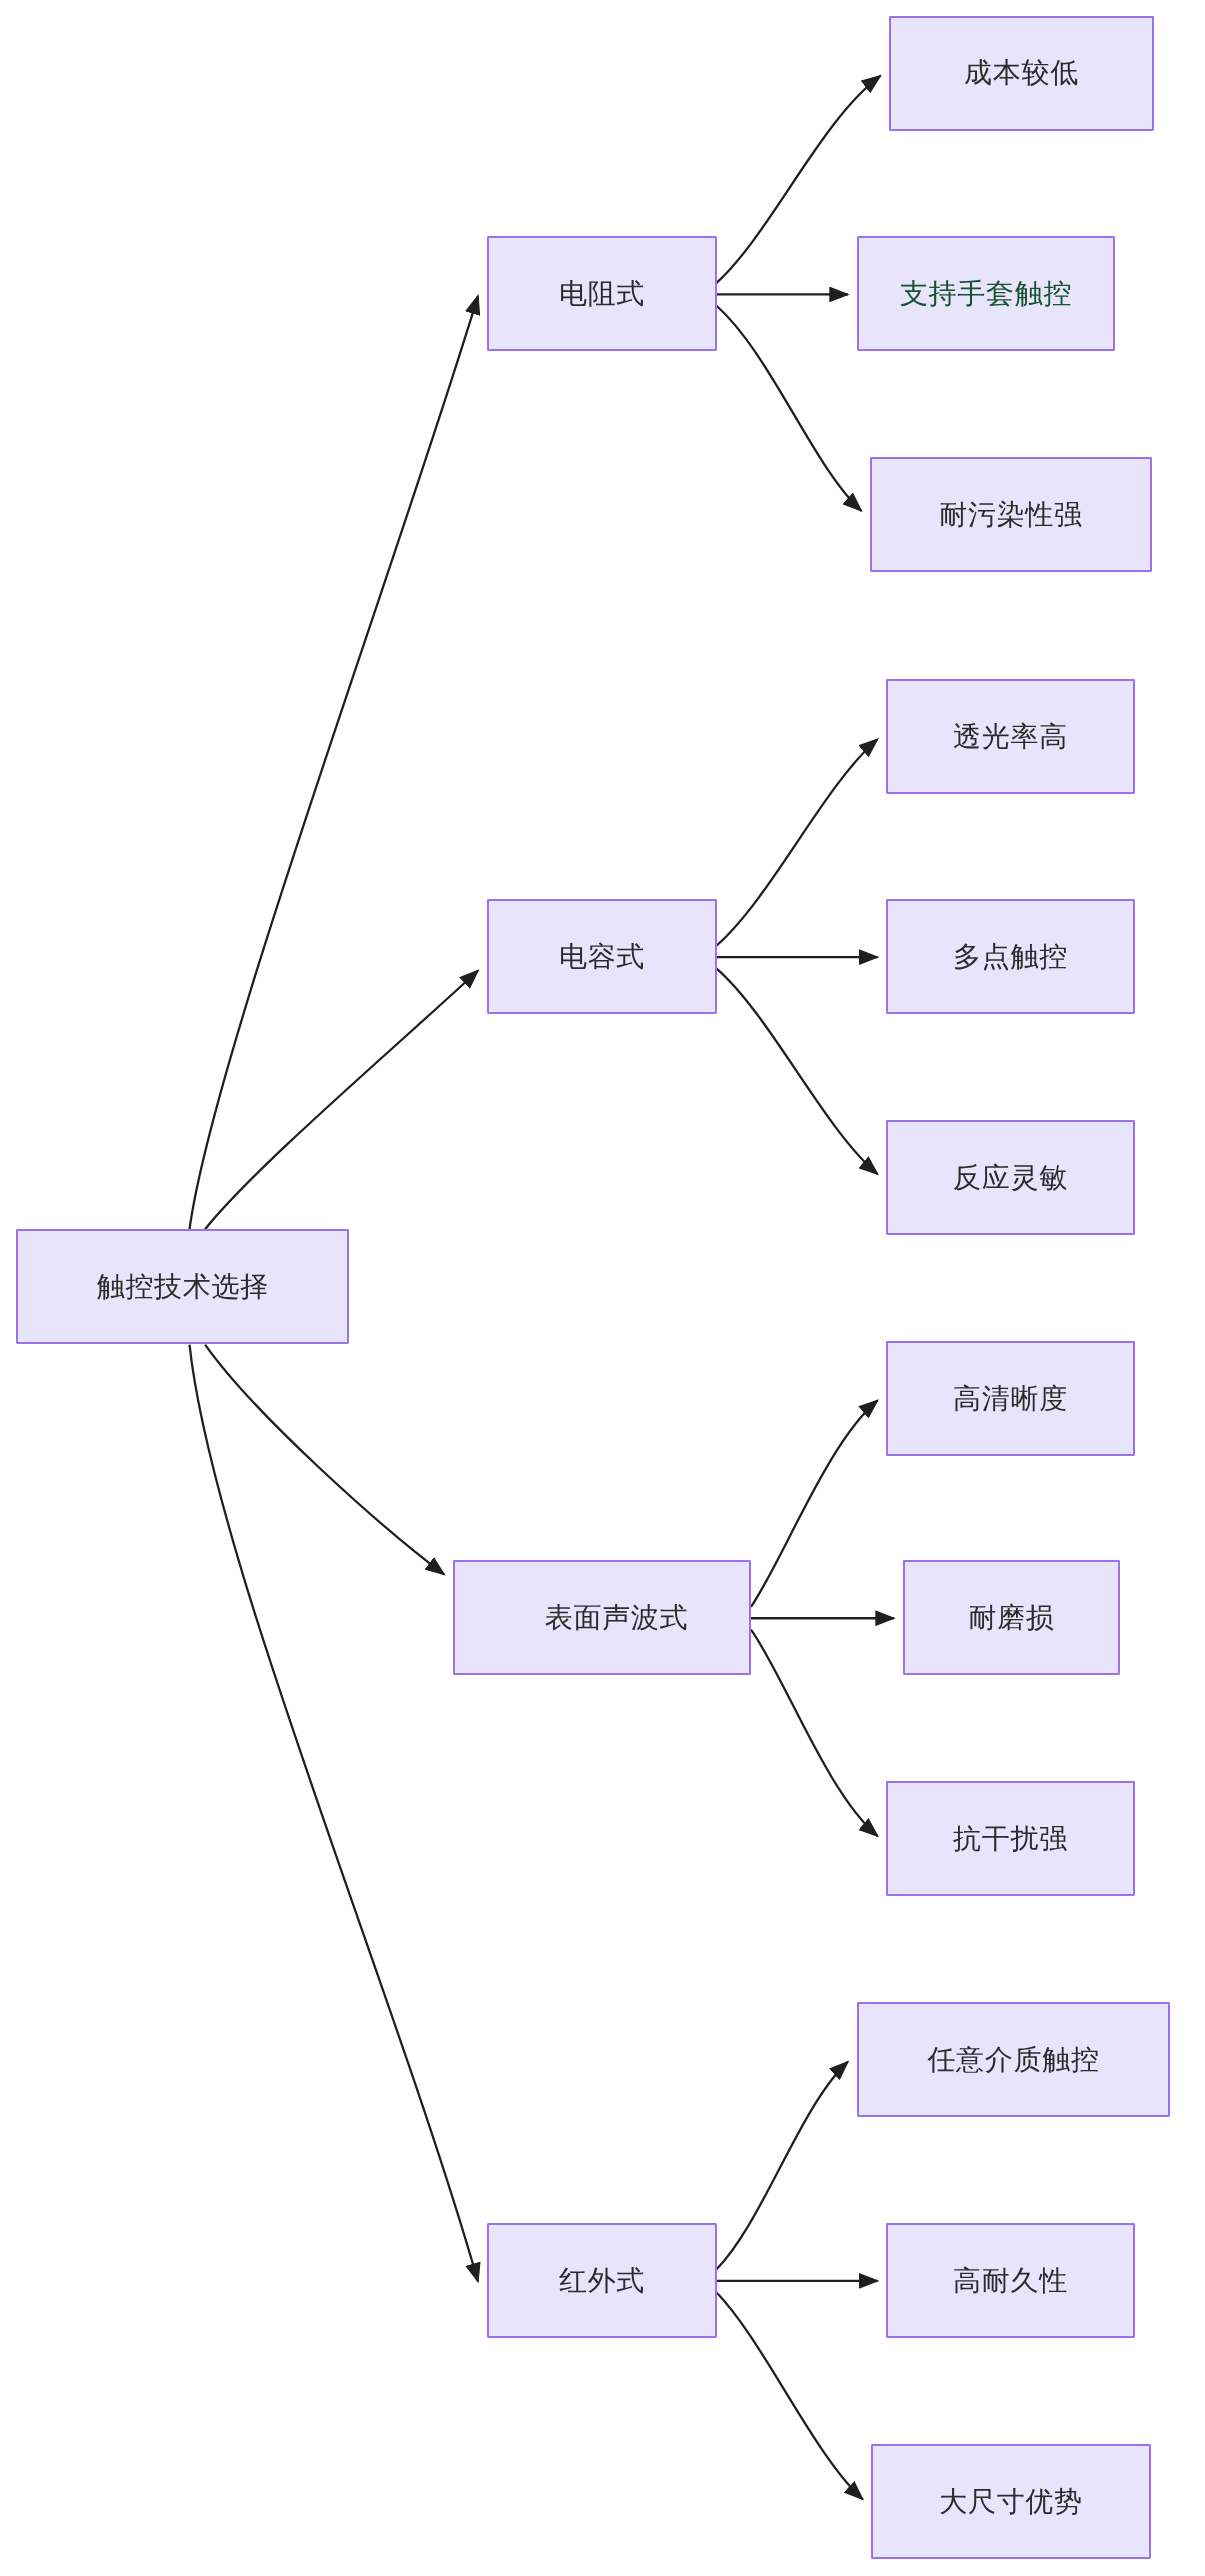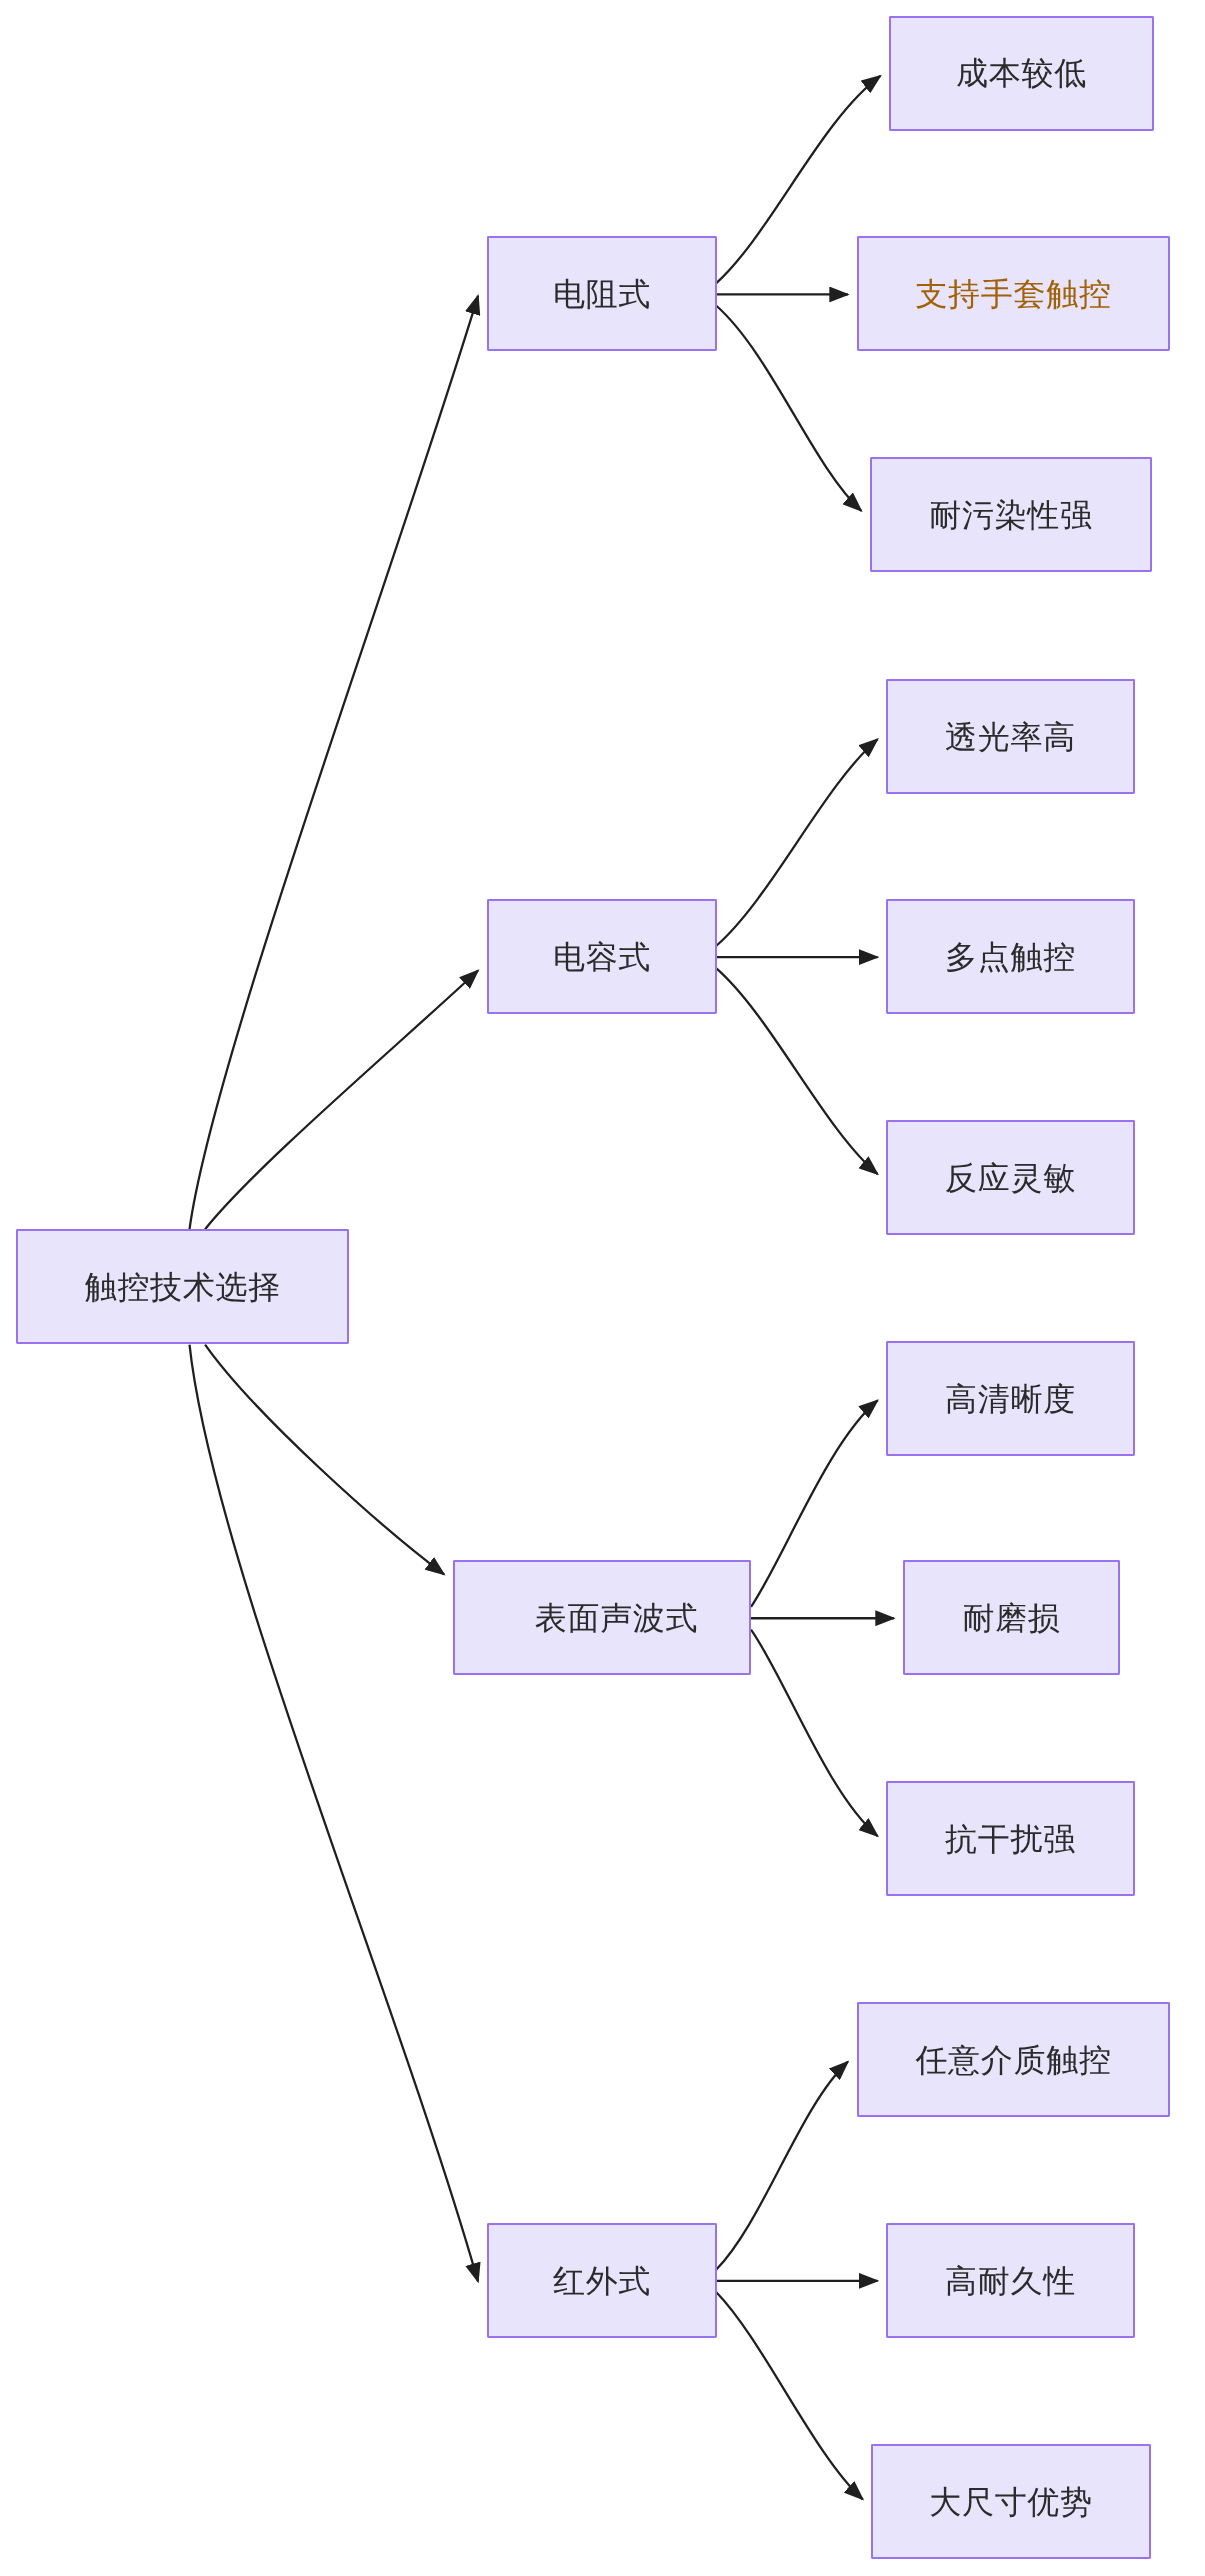--- a/index.html
+++ b/index.html
@@ -26,21 +26,21 @@
   .node {
     position: absolute;
     box-sizing: border-box;
     display: flex;
     align-items: center;
     justify-content: center;
     background: #e8e4fb;
     border: 2.1px solid #9a72f0;
     border-radius: 1.4px;
     color: #2b2b2b;
-    font-size: 32px;
+    font-size: 28px;
     line-height: 1;
     letter-spacing: 0.7px;
     white-space: nowrap;
     z-index: 2;
   }
   .node-label {
     display: block;
     pointer-events: none;
   }
 </style>
@@ -78,21 +78,21 @@
   <div id="node-group">
       <div class="node" style="left: 16.3px; top: 1229px; width: 333px; height: 115px; background: rgb(232, 228, 251); border-color: rgb(154, 114, 240); color: rgb(43, 43, 43);">
         <span class="node-label">触控技术选择</span>
       </div>
       <div class="node" style="left: 487px; top: 236px; width: 230px; height: 115px; background: rgb(232, 228, 251); border-color: rgb(154, 114, 240); color: rgb(43, 43, 43);">
         <span class="node-label">电阻式</span>
       </div>
       <div class="node" style="left: 889px; top: 15.6px; width: 265px; height: 115px; background: rgb(232, 228, 251); border-color: rgb(154, 114, 240); color: rgb(43, 43, 43);">
         <span class="node-label">成本较低</span>
       </div>
-      <div class="node" style="left: 857px; top: 236px; width: 313px; height: 115px; background: rgb(232, 228, 251); border-color: rgb(154, 114, 240); color: #a16207;">
+      <div class="node" style="left: 857px; top: 236px; width: 258px; height: 115px; background: rgb(232, 228, 251); border-color: rgb(154, 114, 240); color: #14532d;">
         <span class="node-label">支持手套触控</span>
       </div>
       <div class="node" style="left: 870px; top: 457px; width: 282px; height: 115px; background: rgb(232, 228, 251); border-color: rgb(154, 114, 240); color: rgb(43, 43, 43);">
         <span class="node-label">耐污染性强</span>
       </div>
       <div class="node" style="left: 487px; top: 899px; width: 230px; height: 115px; background: rgb(232, 228, 251); border-color: rgb(154, 114, 240); color: rgb(43, 43, 43);">
         <span class="node-label">电容式</span>
       </div>
       <div class="node" style="left: 886px; top: 679px; width: 249px; height: 115px; background: rgb(232, 228, 251); border-color: rgb(154, 114, 240); color: rgb(43, 43, 43);">
         <span class="node-label">透光率高</span>

